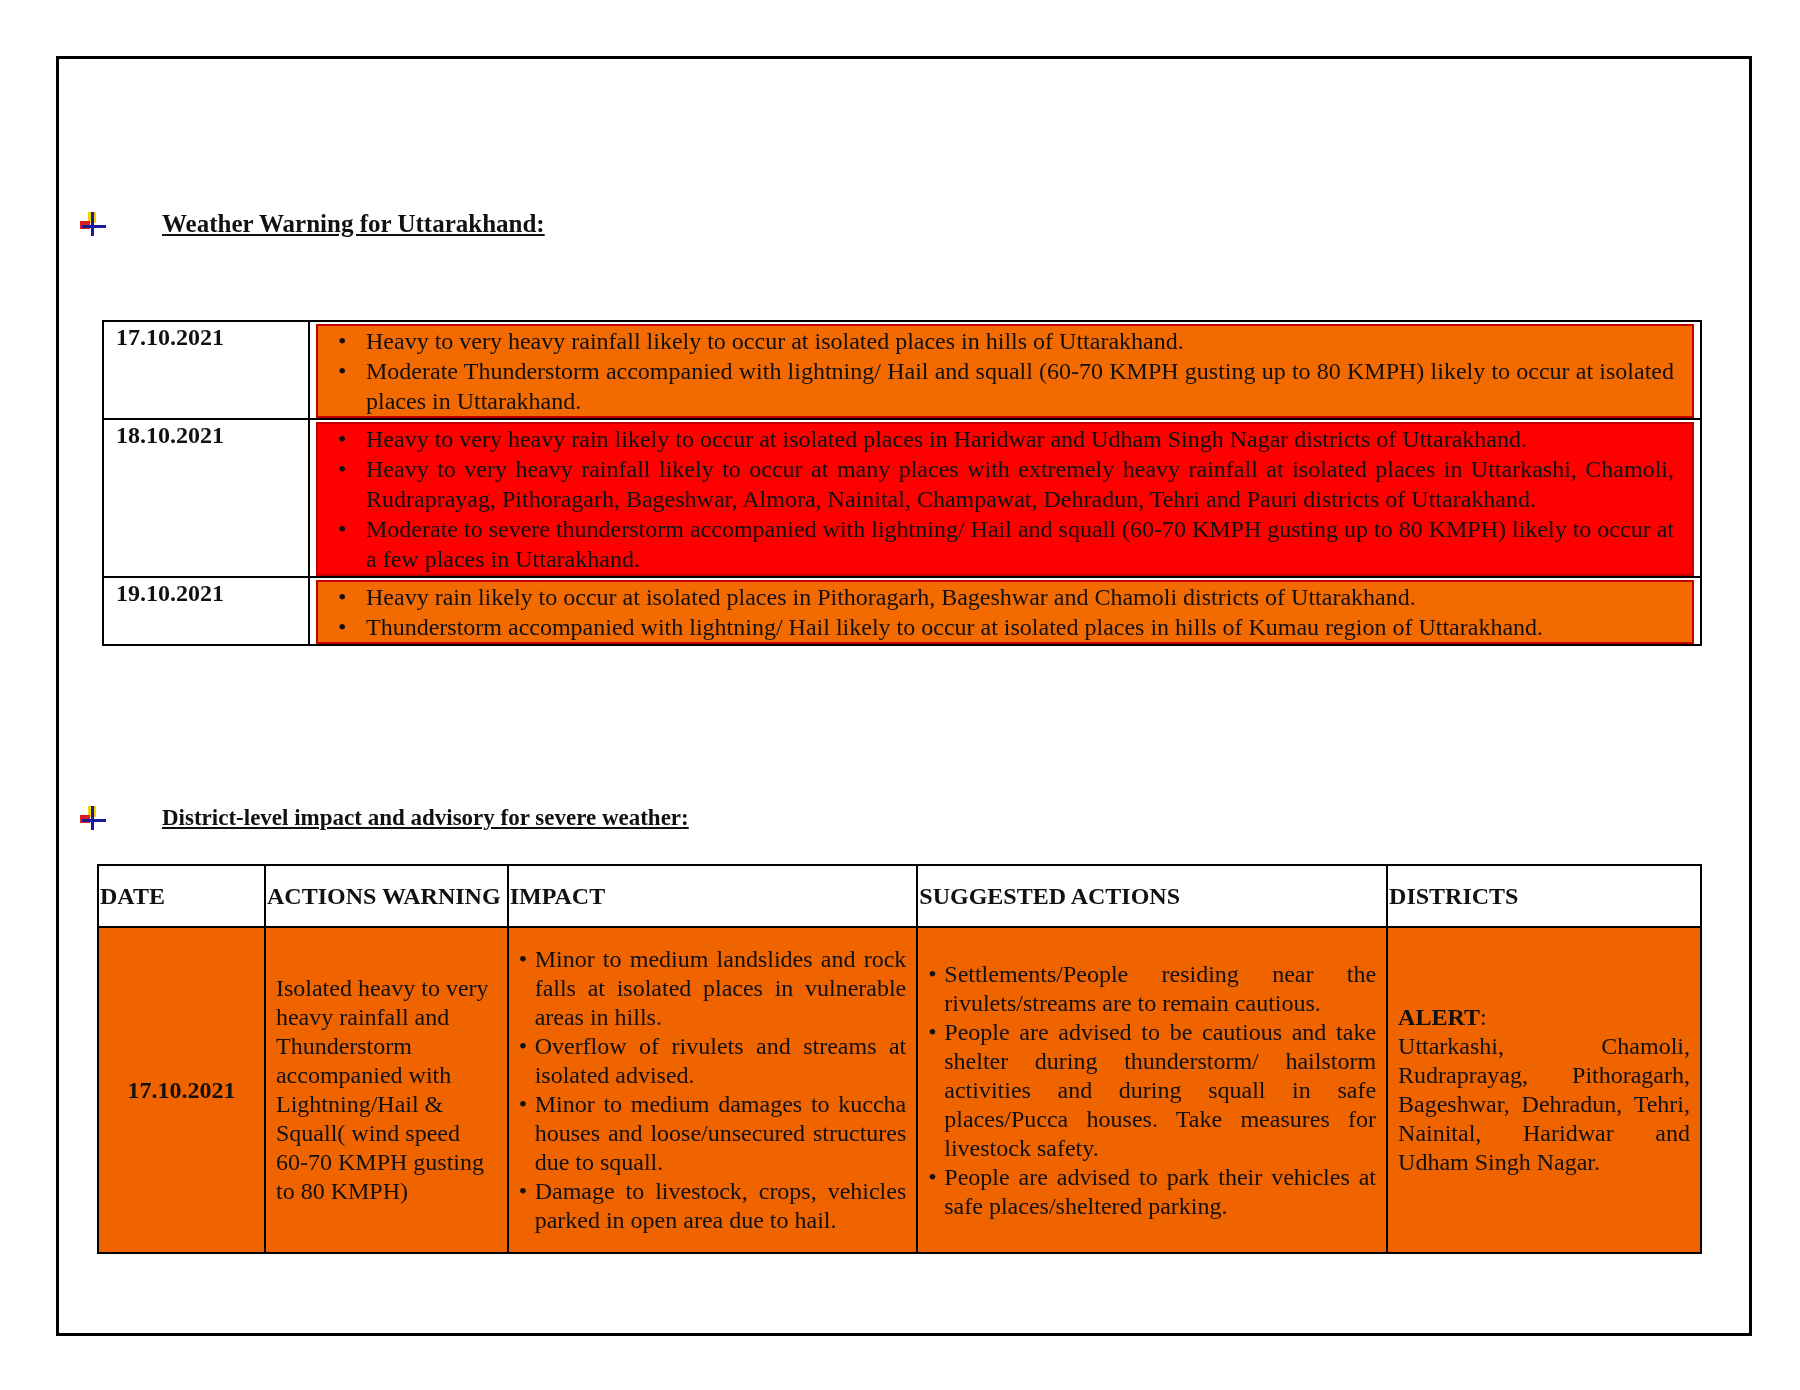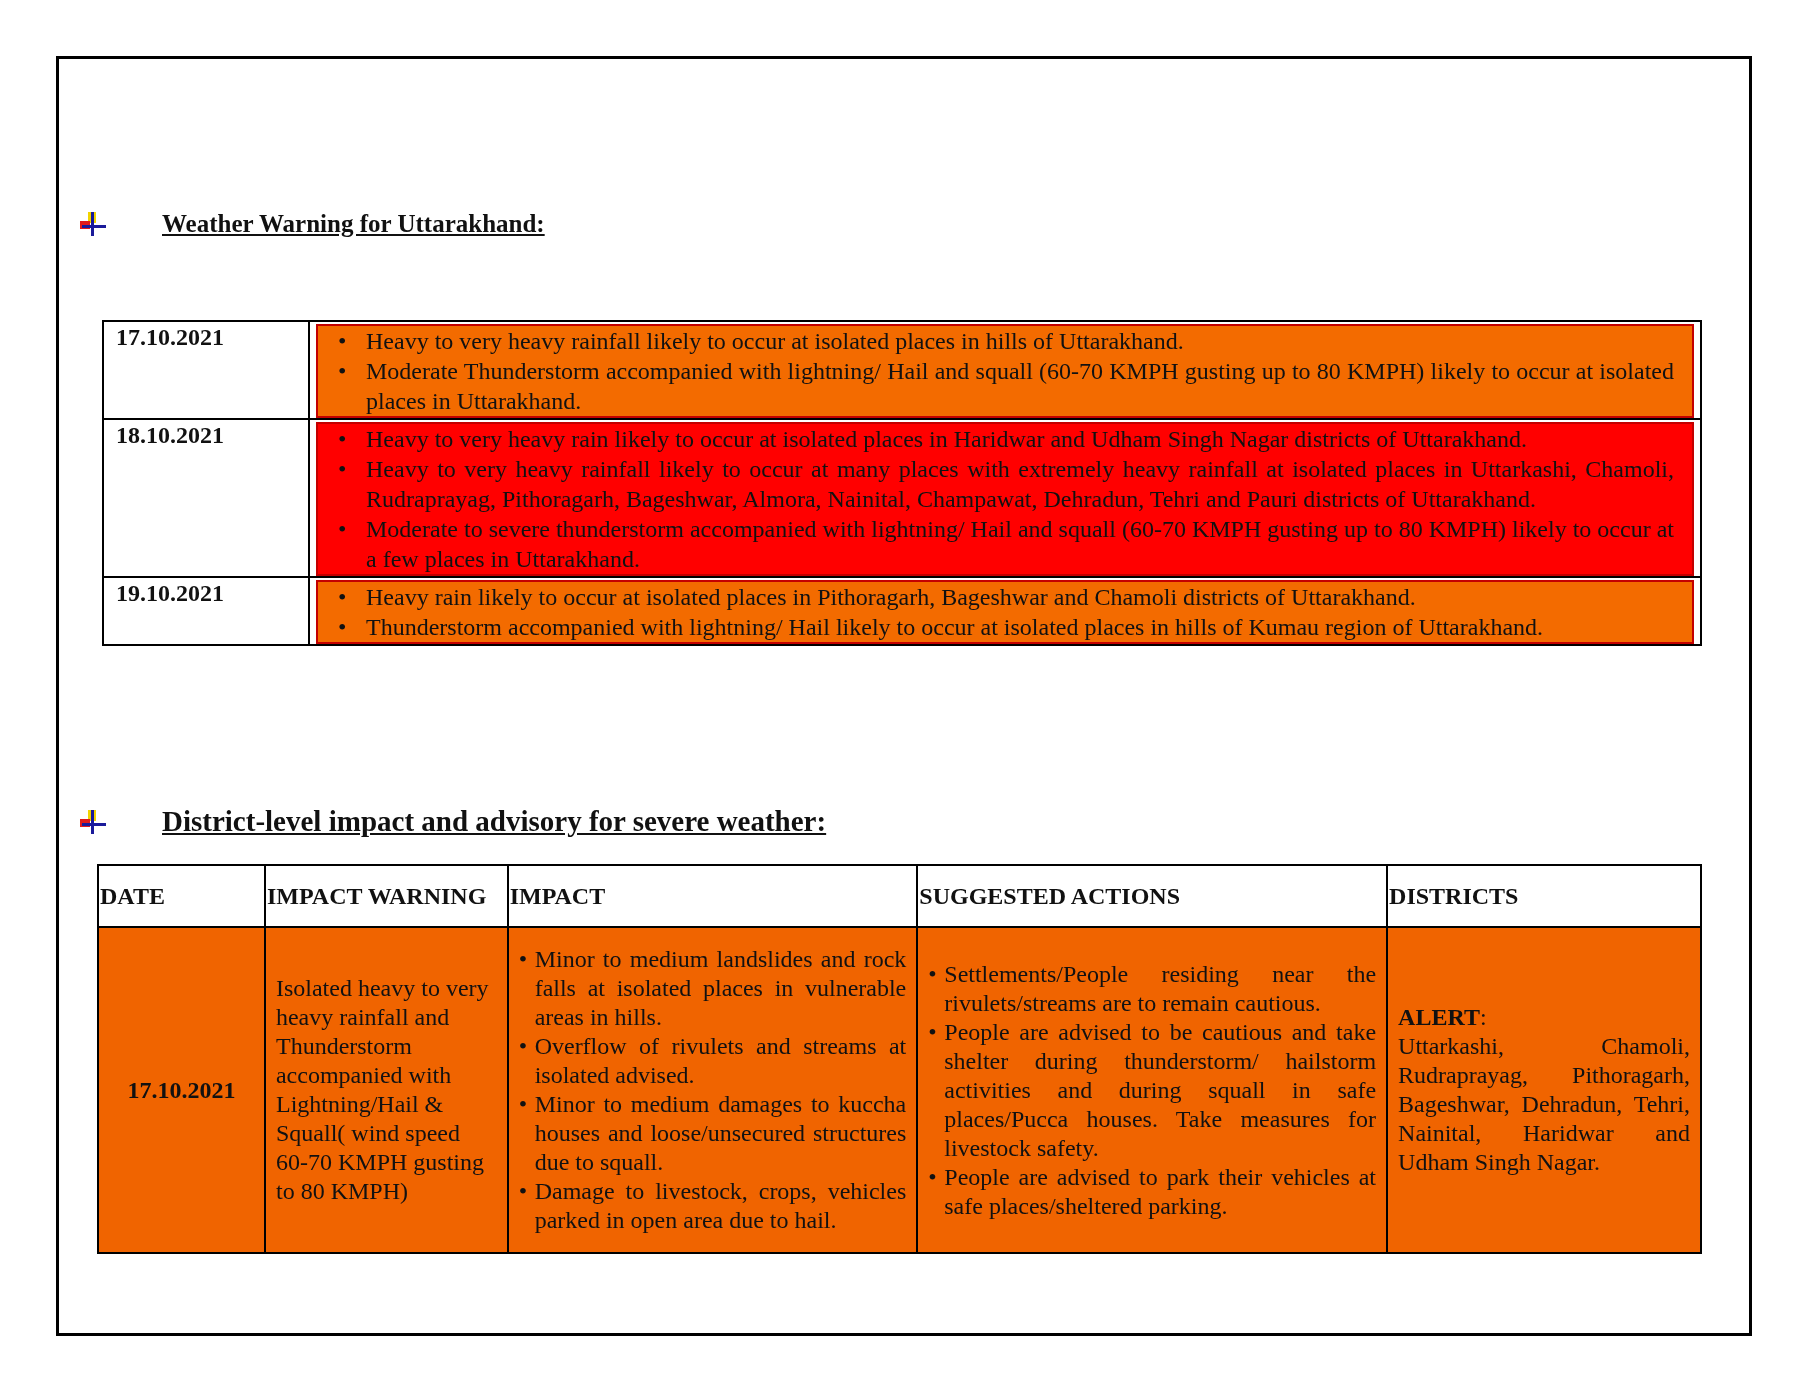--- a/index.html
+++ b/index.html
@@ -9,21 +9,21 @@
            border:3px solid #000; box-sizing:border-box; }
   .heading { position:absolute; left:80px; display:flex; align-items:center; }
   .bullet-icon { width:26px; height:24px; position:relative; margin-right:56px; }
   .bullet-icon .y { position:absolute; left:8px; top:0; width:8px; height:11px; background:#f2d400; }
   .bullet-icon .r { position:absolute; left:0; top:9px; width:10px; height:8px; background:#e01b1b; }
   .bullet-icon .v { position:absolute; left:11px; top:0; width:3px; height:24px; background:#1a1a9a; }
   .bullet-icon .h { position:absolute; left:2px; top:13px; width:24px; height:3px; background:#1a1a9a; }
   .heading-text { font-weight:bold; text-decoration:underline; font-size:25px; }
   .h1 { top:210px; }
   .h2 { top:805px; }
-  .h2 .heading-text { font-size:29px; }
+  .h2 .heading-text { font-size:23px; }
 
   table.warn { position:absolute; left:102px; top:320px; width:1600px; border-collapse:collapse; }
   table.warn td { border:2px solid #000; vertical-align:top; font-size:24px; }
   table.warn td.date { width:180px; font-weight:bold; padding:2px 12px; background:#fff; }
   table.warn td.body { padding:2px 6px 0 6px; }
   .box { padding:0 18px; border:2px solid #c40000; }
   .orange { background:#f36b00; }
   .red { background:#ff0000; }
   ul.items { margin:0; padding:0 0 0 30px; list-style:none; }
   ul.items li { position:relative; text-align:justify; line-height:30px; }
@@ -106,21 +106,21 @@
       <div class="v"></div>
       <div class="h"></div>
   </div>
   <span class="heading-text">District-level impact and advisory for severe weather:</span>
 </div>
 
 <table class="adv">
   <thead>
     <tr>
       <th>DATE</th>
-      <th>IMPACT WARNING</th>
+      <th>ACTIONS WARNING</th>
       <th>IMPACT</th>
       <th>SUGGESTED ACTIONS</th>
       <th>DISTRICTS</th>
     </tr>
   </thead>
   <tbody>
     <tr style="height:326px;">
       <td class="c-date">17.10.2021</td>
       <td class="c-warn">Isolated heavy to very heavy rainfall and Thunderstorm accompanied with Lightning/Hail &amp; Squall( wind speed 60-70 KMPH gusting to 80 KMPH)</td>
       <td class="c-impact">

